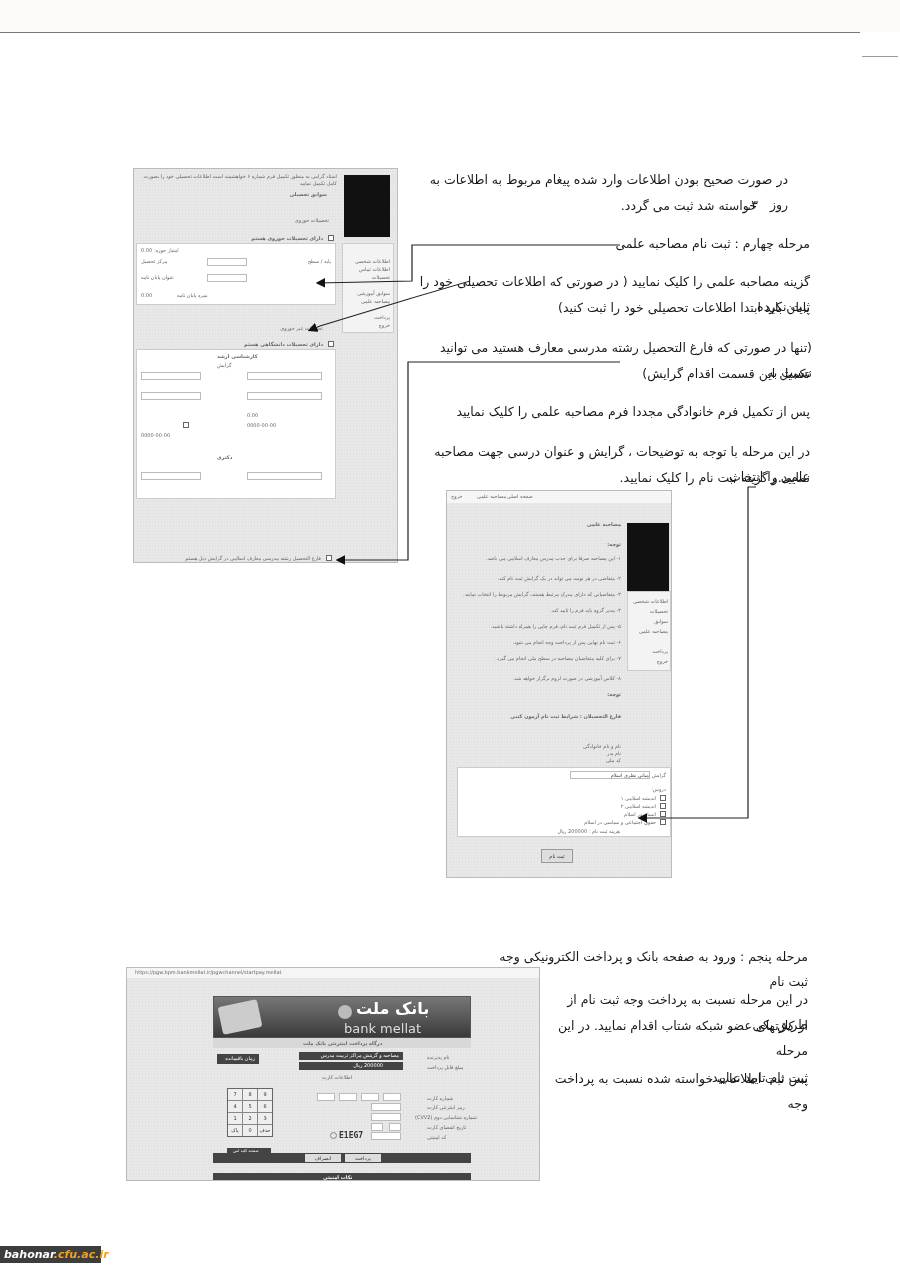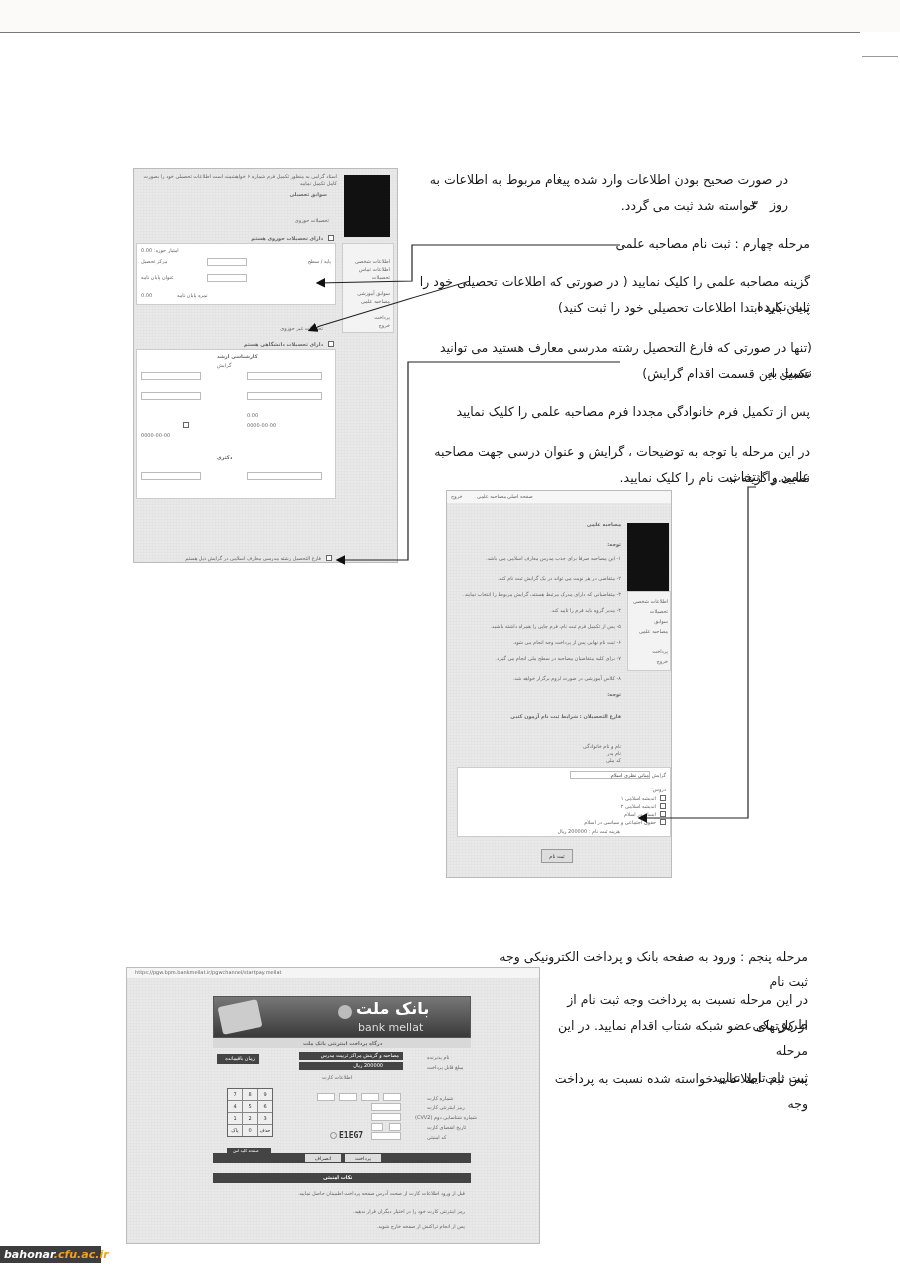--- a/index.html
+++ b/index.html
@@ -140,29 +140,29 @@
   </div>
   <div style="position:absolute;left:94px;top:358px;width:32px;height:14px;background:#ddd;border:1px solid #999;font-size:5px;text-align:center;line-height:12px;color:#333">ثبت نام</div>
 </div>
 
 <div class="rtl" style="left:490px;top:944px;width:318px">مرحله پنجم : ورود به صفحه بانک و پرداخت الکترونیکی وجه ثبت نام</div>
 <div class="rtl" style="left:540px;top:987px;width:268px">در این مرحله نسبت به پرداخت وجه ثبت نام از طریق یکی</div>
 <div class="rtl" style="left:540px;top:1013px;width:268px">از کارتهای عضو شبکه شتاب اقدام نمایید. در این مرحله</div>
 <div class="rtl" style="left:540px;top:1066px;width:268px">پس ثبت اطلاعات خواسته شده نسبت به پرداخت وجه</div>
 <div class="rtl" style="left:540px;top:1065px;width:268px">ثبت نام تایید نمایید.</div>
 
-<div class="shot" style="left:126px;top:967px;width:414px;height:277px">
+<div class="shot" style="left:126px;top:967px;width:414px;height:214px">
   <div style="position:absolute;left:0;top:0;width:414px;height:10px;background:#f5f5f5">
     <div class="ttxt" style="left:8px;top:1px;direction:ltr">https://pgw.bpm.bankmellat.ir/pgwchannel/startpay.mellat</div>
   </div>
   <div class="bank-banner" style="left:86px;top:28px;width:258px;height:42px">
     <div style="position:absolute;left:6px;top:6px;width:40px;height:28px;background:#ccc;border-radius:3px;transform:rotate(-12deg)"></div>
     <div style="position:absolute;left:124px;top:8px;width:14px;height:14px;border-radius:50%;background:#bbb"></div>
     <div style="position:absolute;left:142px;top:2px;font-size:16px;font-weight:bold;color:#fff;direction:rtl">بانک ملت</div>
-    <div style="position:absolute;left:144px;top:24px;font-size:11px;color:#ddd">bank mellat</div>
+    <div style="position:absolute;left:130px;top:24px;font-size:13px;color:#ddd">bank mellat</div>
   </div>
   <div style="position:absolute;left:86px;top:70px;width:258px;height:10px;background:#d8d8d8">
     <div class="ttxt" style="left:90px;top:2px;font-weight:bold">درگاه پرداخت اینترنتی بانک ملت</div>
   </div>
   <div class="ttxt" style="left:300px;top:86px">نام پذیرنده</div>
   <div class="darkbar" style="left:172px;top:84px;width:104px;height:8px">
     <div class="ttxt" style="right:4px;top:0;color:#fff">مصاحبه و گزینش مراکز تربیت مدرس</div>
   </div>
   <div class="ttxt" style="left:300px;top:96px">مبلغ قابل پرداخت</div>
   <div class="darkbar" style="left:172px;top:94px;width:104px;height:8px">

